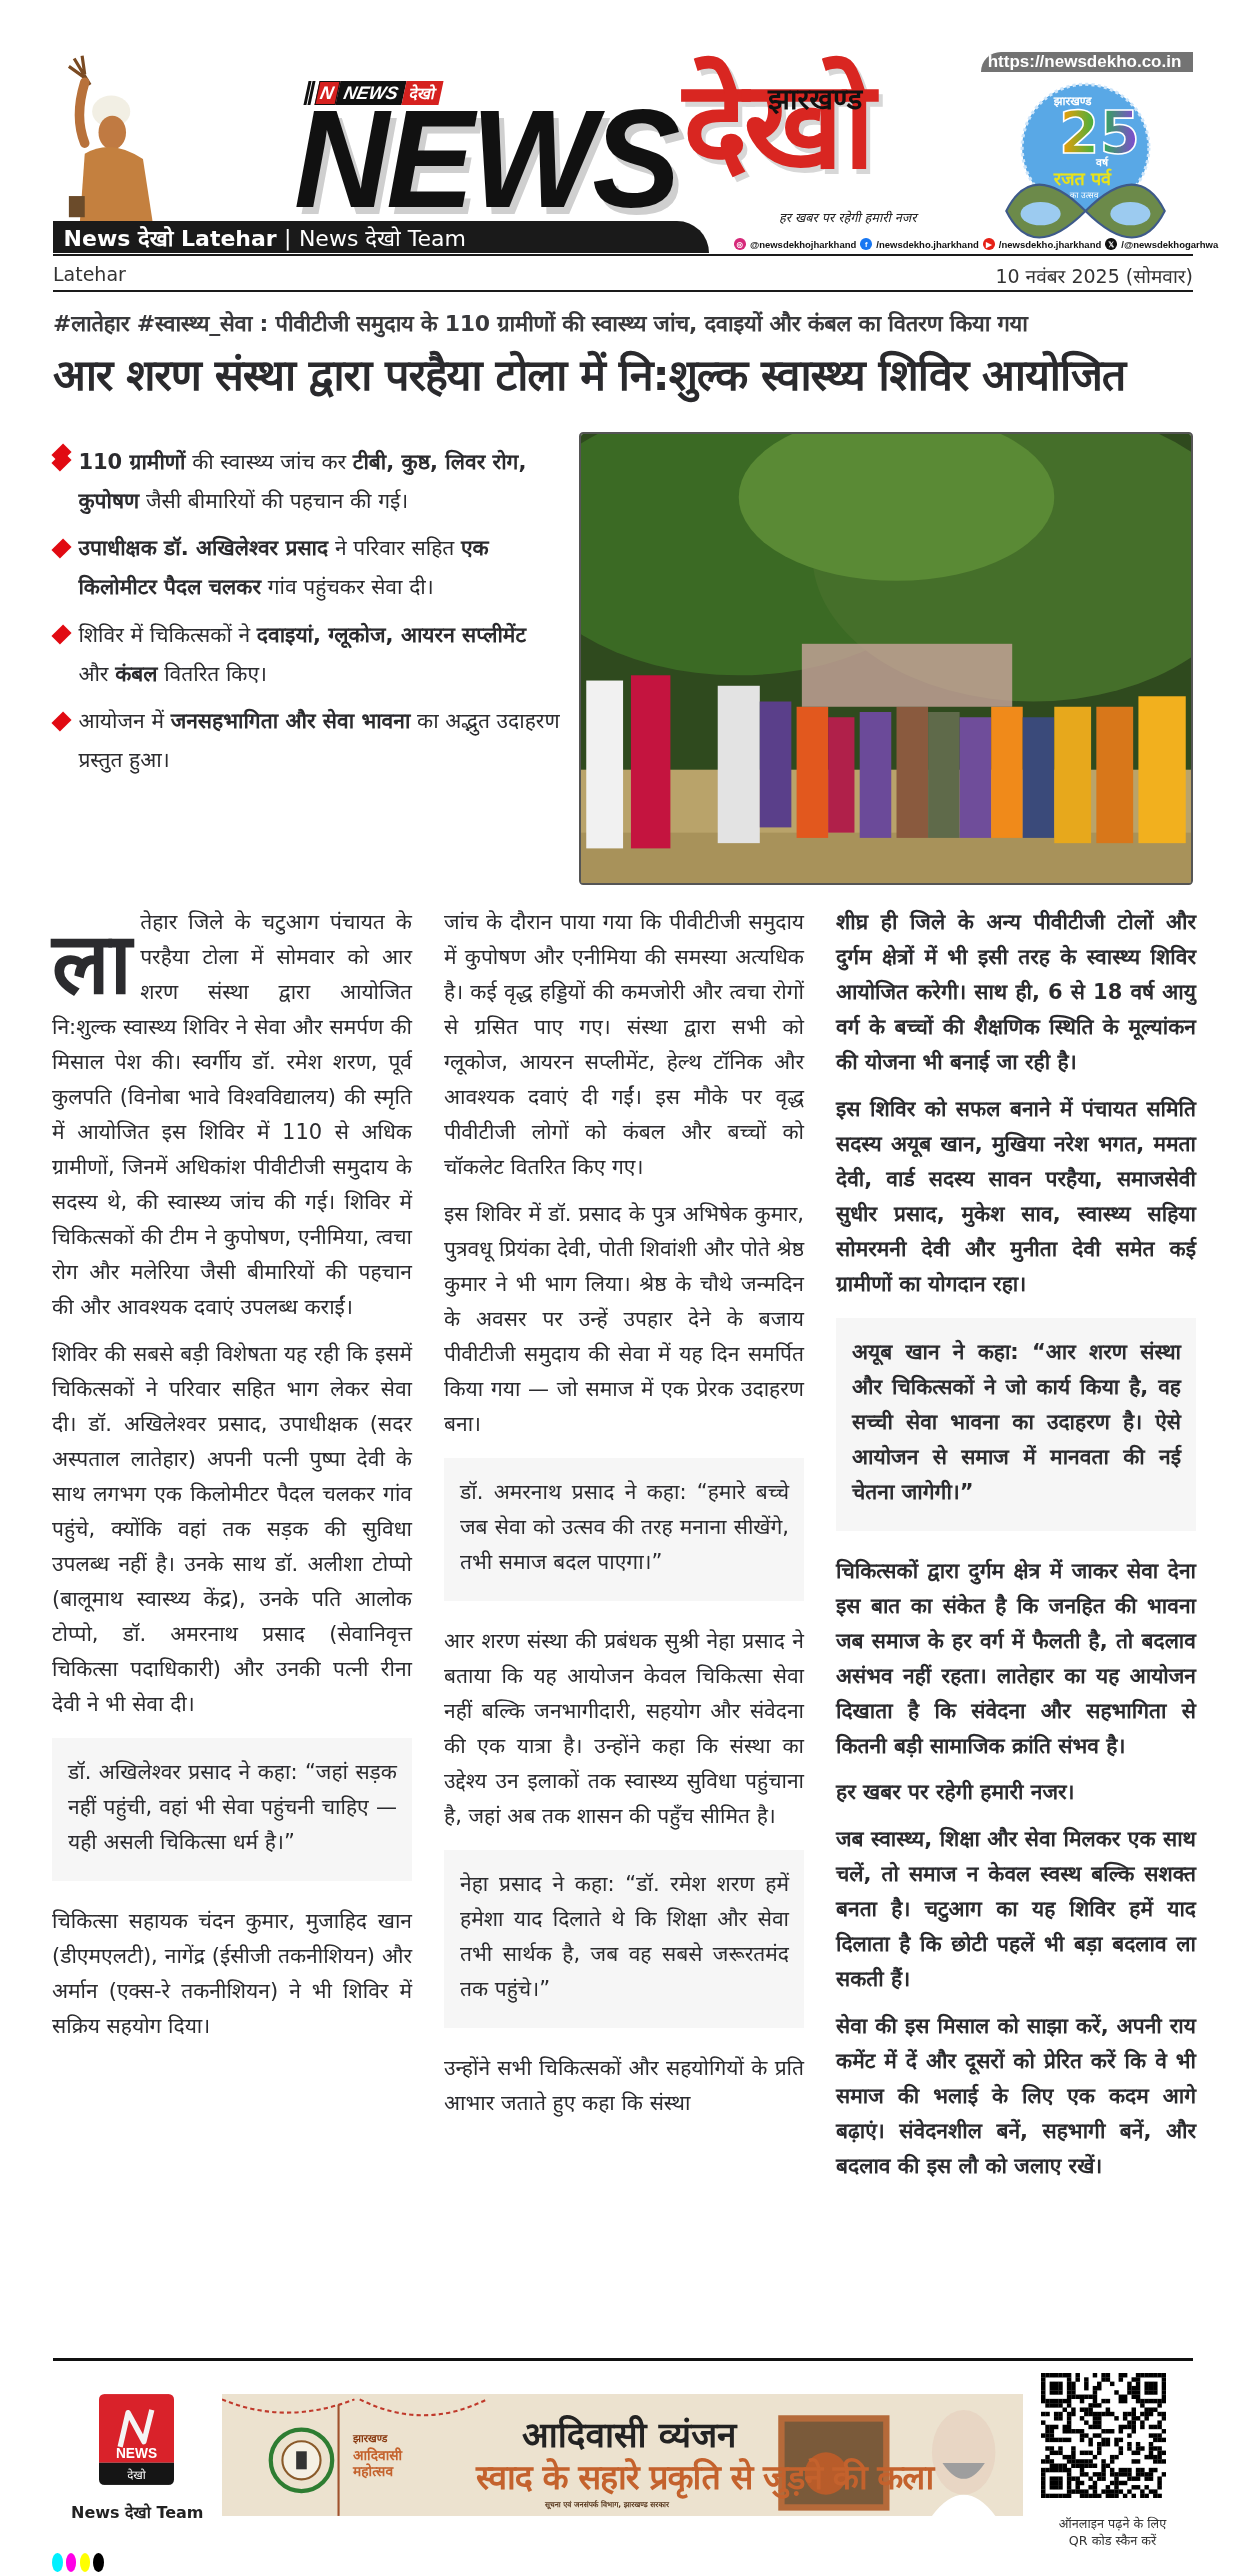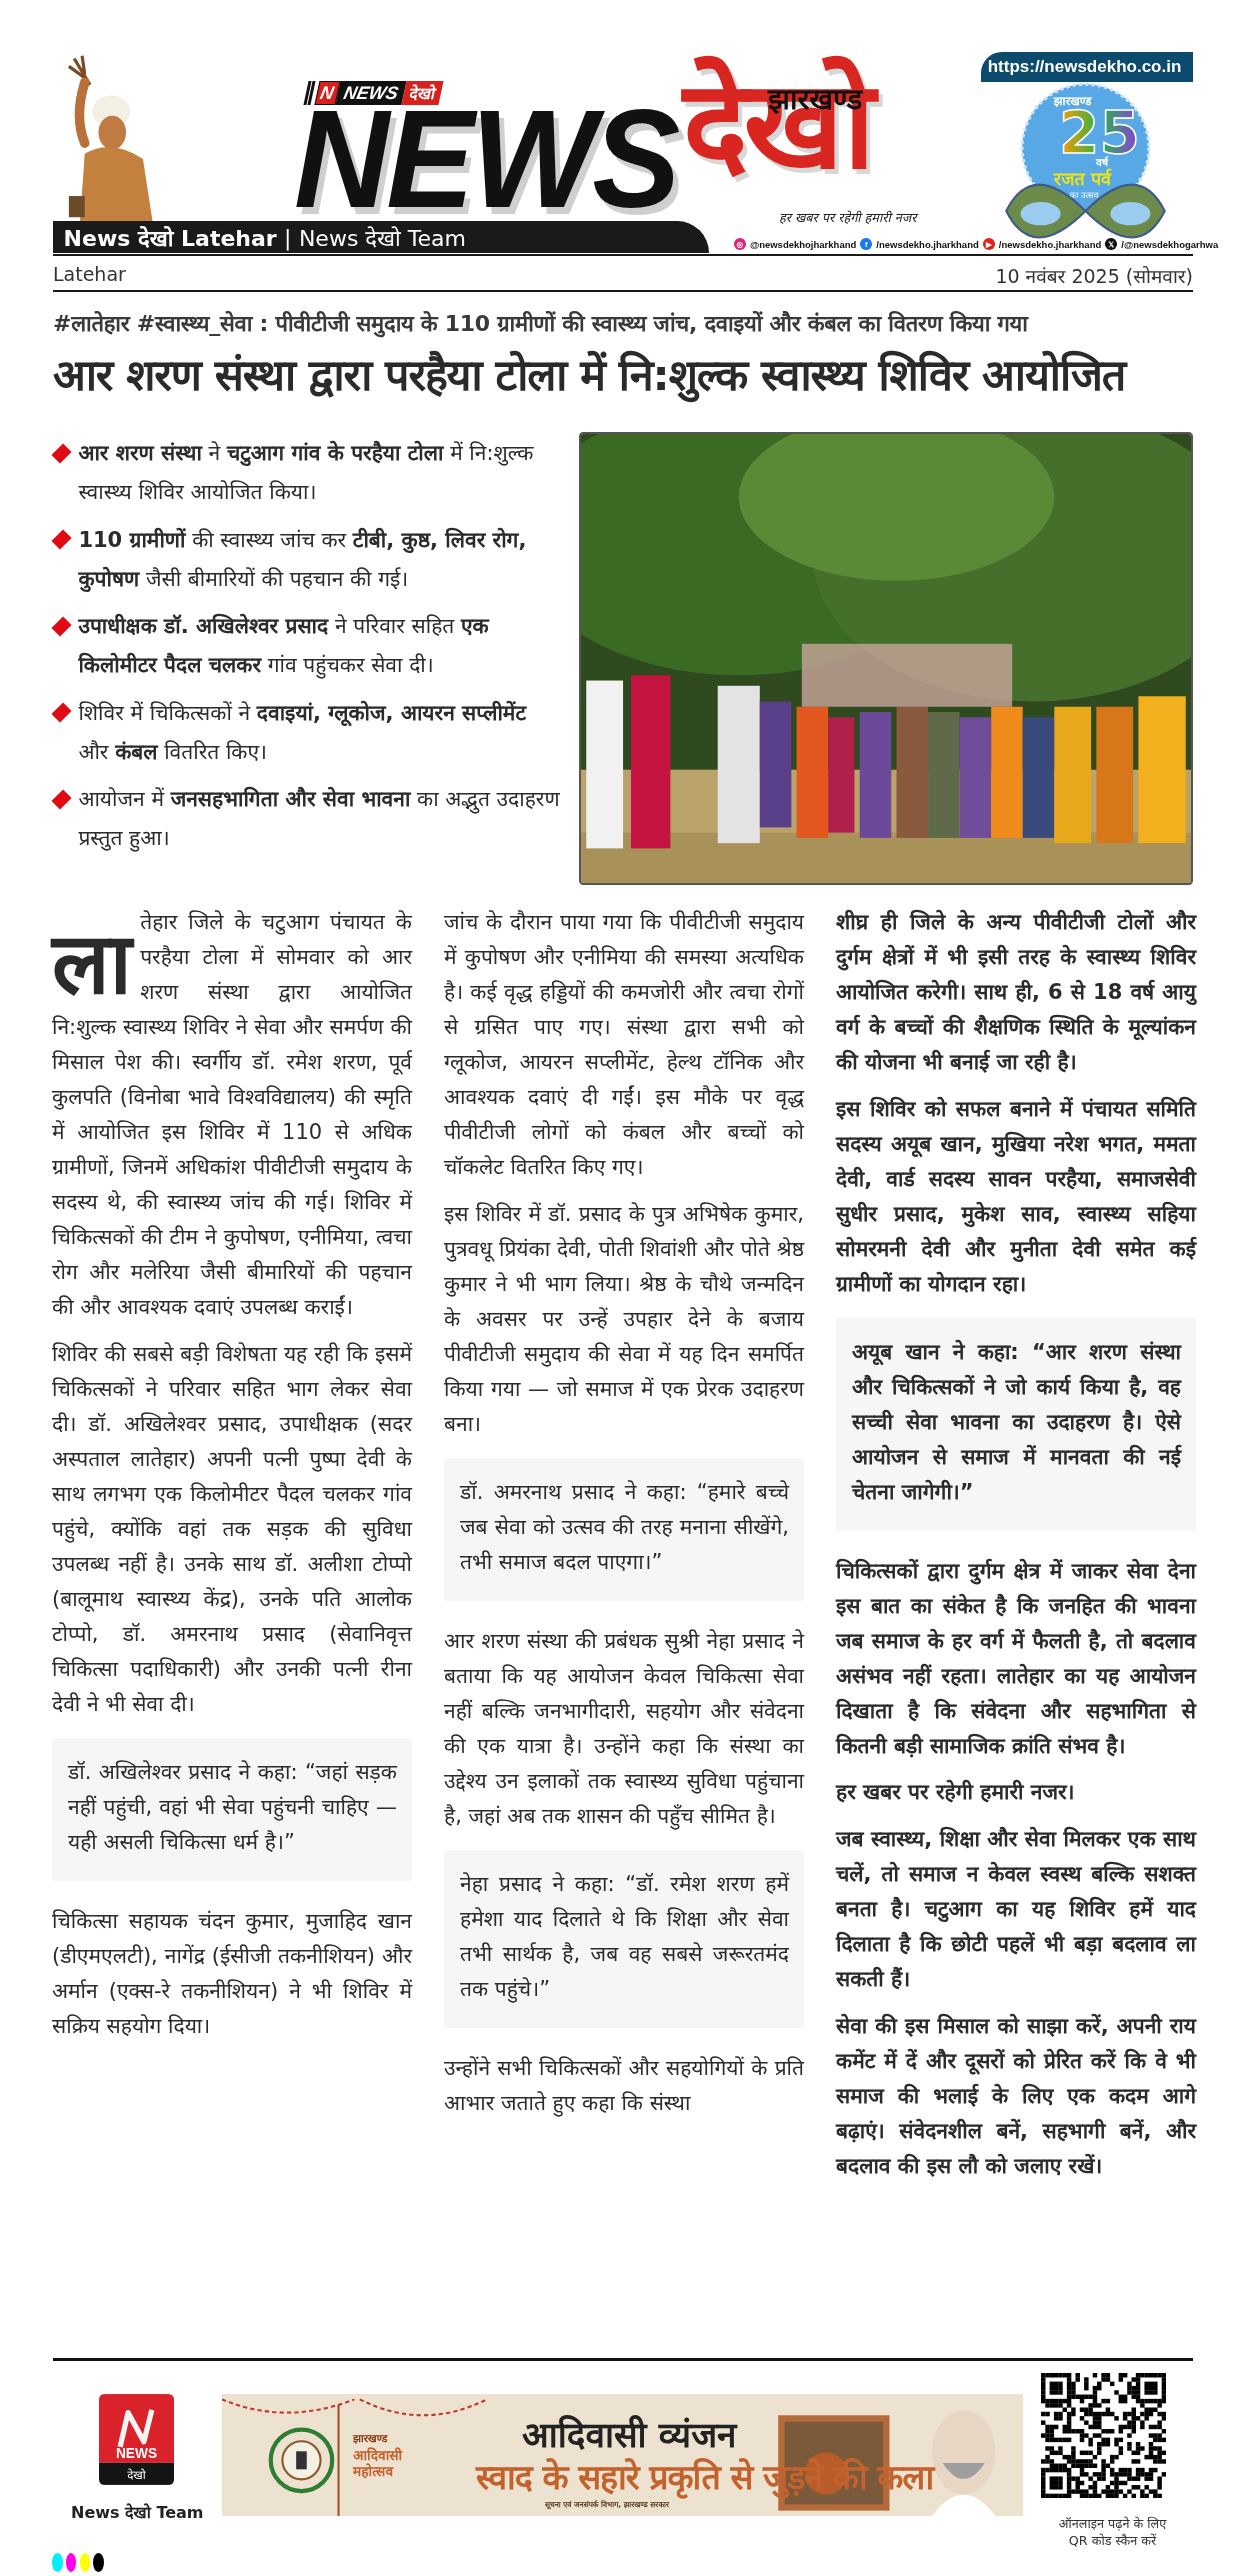--- a/index.html
+++ b/index.html
@@ -13,21 +13,21 @@
   .mini-logo .bars { width: 7.4px; height: 24px; border-left: 3.2px solid #111; border-right: 3.2px solid #111; margin-right: 3.2px; }
   .mini-logo .n-box { width: 21px; height: 24px; background: #d6211f; color: #fff; font: italic bold 18px "Liberation Sans", sans-serif; display: flex; align-items: center; justify-content: center; border: 1.6px solid #111; }
   .mini-logo .news { background: #111; color: #fff; font: italic bold 18px "Liberation Sans", sans-serif; padding: 0 6.4px; height: 24px; display: flex; align-items: center; }
   .mini-logo .dekho { background: #d6211f; color: #fff; font: bold 16px "DejaVu Sans", sans-serif; padding: 0 5.3px; height: 24px; display: flex; align-items: center; }
 
   .big-news { position: absolute; left: 294px; top: 94px; font: italic 900 132px/1 "Liberation Sans", sans-serif; letter-spacing: -3.2px; color: #111; text-shadow: 5.3px 6.4px 0 #cfcfcf; transform: scaleY(1.05); }
   .big-dekho { position: absolute; left: 683px; top: 64px; font: bold 122px/1 "DejaVu Sans", sans-serif; color: #d92621; text-shadow: 4.2px 5.3px 0 #d7d7d7; letter-spacing: -4.2px; }
   .jharkhand { position: absolute; left: 768px; top: 78px; font: bold 29px "DejaVu Sans", sans-serif; color: #111; }
   .tagline { position: absolute; left: 779px; top: 208px; font: italic 12.7px "DejaVu Sans", sans-serif; color: #222; text-align: center; }
 
-  .url-pill { position: absolute; left: 981px; top: 52px; width: 212px; height: 30px; background: #0c4a6e; border-radius: 21px 0 0 0; color: #fff; font: bold 17px "Liberation Sans", sans-serif; display: flex; align-items: center; justify-content: flex-end; padding-right: 11.7px; }
+  .url-pill { position: absolute; left: 981px; top: 52px; width: 212px; height: 20px; background: #737373; border-radius: 21px 0 0 0; color: #fff; font: bold 17px "Liberation Sans", sans-serif; display: flex; align-items: center; justify-content: flex-end; padding-right: 11.7px; }
   .rajat-badge { position: absolute; left: 990px; top: 79px; width: 191px; height: 169px; }
 
   .team-bar { position: absolute; left: 53px; top: 221px; width: 656px; height: 32px; background: #1a1a1a; border-radius: 0 32px 0 0; display: flex; align-items: center; padding-left: 10.6px; color: #fff; font-size: 22px; }
   .team-bar .strong { font-weight: bold; }
   .team-bar .sep { margin: 0 7.4px; }
   .social-row { position: absolute; left: 734px; top: 236px; height: 16px; display: flex; align-items: center; gap: 4.2px; font: bold 9.5px "Liberation Sans", sans-serif; color: #111; }
   .social-row .ic { width: 11.7px; height: 11.7px; border-radius: 50%; display: inline-flex; align-items: center; justify-content: center; color: #fff; font-size: 7.4px; font-weight: bold; }
   .masthead-rule { position: absolute; left: 53px; top: 254px; width: 1140px; height: 2.1px; background: #1a1a1a; }
 
   .dateline { position: absolute; left: 53px; top: 263px; width: 1140px; display: flex; justify-content: space-between; font-size: 19px; color: #333; }
@@ -135,21 +135,21 @@
     <span>Latehar</span>
     <span>10 नवंबर 2025 (सोमवार)</span>
   </div>
   <div class="dateline-rule"></div>
 </header>
 
 <div class="kicker">#लातेहार #स्वास्थ्य_सेवा : पीवीटीजी समुदाय के 110 ग्रामीणों की स्वास्थ्य जांच, दवाइयों और कंबल का वितरण किया गया</div>
 <h1 class="headline">आर शरण संस्था द्वारा परहैया टोला में नि:शुल्क स्वास्थ्य शिविर आयोजित</h1>
 
 <ul class="highlights">
-  <li><span class="diamond"></span><span class="hl-text"><b>आर शरण संस्था</b><span> ने </span><b>चटुआग गांव के परहैया टोला</b><span> में नि:शुल्क स्वास्थ्य शिविर आयोजित किया।</span></span></li>
+  <li><span class="diamond"></span></li>
   <li><span class="diamond"></span><span class="hl-text"><b>110 ग्रामीणों</b><span> की स्वास्थ्य जांच कर </span><b>टीबी, कुष्ठ, लिवर रोग, कुपोषण</b><span> जैसी बीमारियों की पहचान की गई।</span></span></li>
   <li><span class="diamond"></span><span class="hl-text"><b>उपाधीक्षक डॉ. अखिलेश्वर प्रसाद</b><span> ने परिवार सहित </span><b>एक किलोमीटर पैदल चलकर</b><span> गांव पहुंचकर सेवा दी।</span></span></li>
   <li><span class="diamond"></span><span class="hl-text"><span>शिविर में चिकित्सकों ने </span><b>दवाइयां, ग्लूकोज, आयरन सप्लीमेंट</b><span> और </span><b>कंबल</b><span> वितरित किए।</span></span></li>
   <li><span class="diamond"></span><span class="hl-text"><span>आयोजन में </span><b>जनसहभागिता और सेवा भावना</b><span> का अद्भुत उदाहरण प्रस्तुत हुआ।</span></span></li>
 </ul>
 
 <figure class="lead-photo">
   <svg width="100%" height="100%" viewBox="0 0 1160 856" preserveAspectRatio="none" aria-label="शिविर में कंबल वितरण के बाद ग्रामीणों और चिकित्सकों का समूह चित्र">
     <rect width="1160" height="856" fill="#2f4a1e"></rect>
     <ellipse cx="300" cy="200" rx="420" ry="260" fill="#3b6a24"></ellipse>

